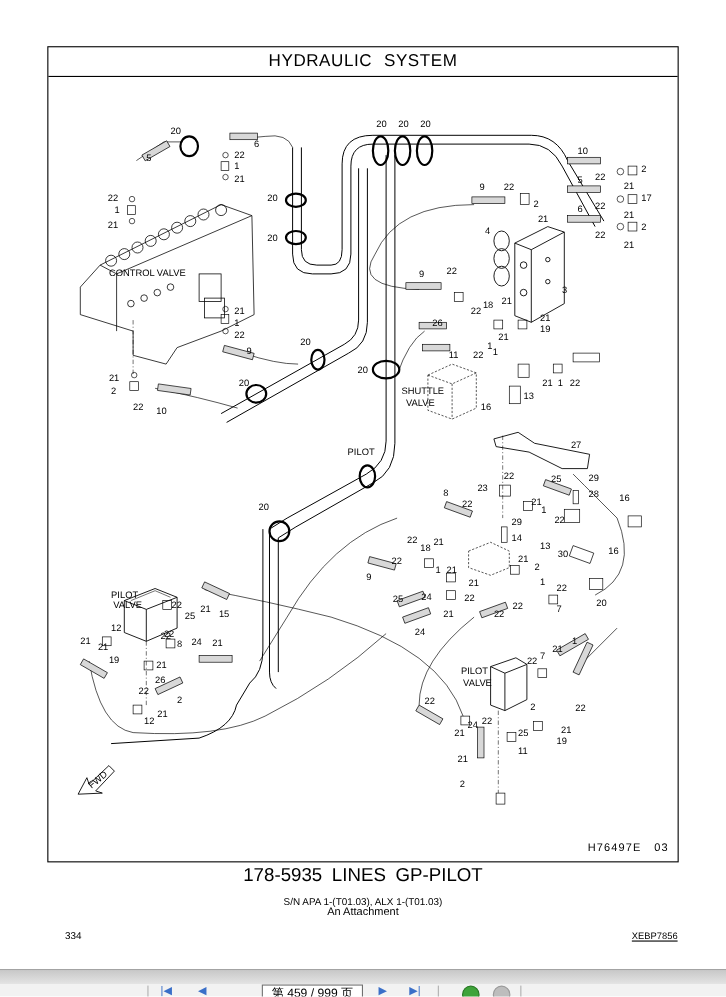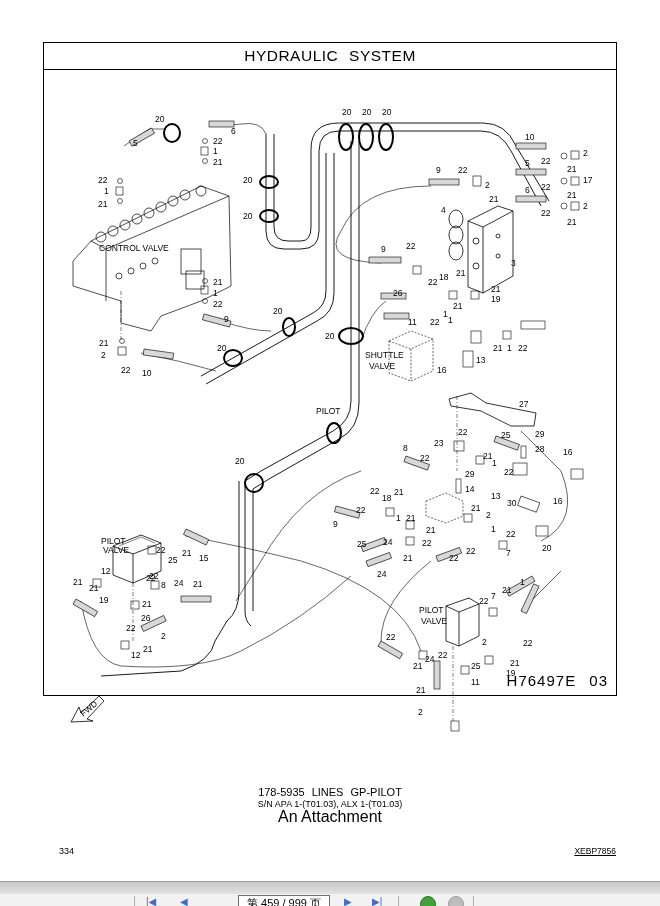--- a/index.html
+++ b/index.html
@@ -1,25 +1,25 @@
 <!DOCTYPE html>
 <html><head>
 <meta charset="utf-8">
 <style>
   html, body { margin:0; padding:0; }
   body { width:660px; height:906px; background:#fff; position:relative; overflow:hidden; font-family:"Liberation Sans", sans-serif; color:#000; }
-  .frame { position:absolute; left:43px; top:42px; width:574px; height:654px; border:1.5px solid #000; box-sizing:border-box; }
+  .frame { position:absolute; left:43px; top:42px; width:574px; height:742px; border:1.5px solid #000; box-sizing:border-box; }
   .frame-title { position:absolute; left:0; right:0; top:0; height:26px; border-bottom:1.5px solid #000; text-align:center; font-size:15.5px; line-height:26px; letter-spacing:0.5px; word-spacing:6px; }
   svg.diagram { position:absolute; left:0; top:27px; }
   .lbl { font-family:"Liberation Sans", sans-serif; font-size:8.5px; fill:#000; }
-  .code { position:absolute; right:8px; bottom:6px; font-size:15px; letter-spacing:1px; word-spacing:8px;margin-left:20px; }
+  .code { position:absolute; right:8px; bottom:6px; font-size:10px; letter-spacing:1px; word-spacing:8px;margin-left:20px; }
   .caption { position:absolute; left:0; right:0; top:787px; text-align:center; line-height:1; }
-  .caption .c1 { font-size:11px; word-spacing:4px; }
-  .caption .c2 { font-size:9px; margin-top:2px; }
-  .caption .c5 { font-size:16px; }
+  .caption .c1 { font-size:17px; word-spacing:4px; }
+  .caption .c2 { font-size:9px; margin-top:12px; }
+  .caption .c5 { font-size:10px; }
   .pagenum { position:absolute; left:59px; top:846px; font-size:9px; }
   .docid { position:absolute; right:44px; top:846px; font-size:8.5px;text-decoration:underline; }
   .toolbar-sep { position:absolute; left:0; right:0; top:881px; height:12px; background:linear-gradient(#c8c8c8,#e2e2e2); border-top:1px solid #9a9a9a; border-bottom:1px solid #b5b5b5; }
   .toolbar { position:absolute; left:0; right:0; top:894px; height:12px; background:#f2f2f2; }
   .tb-div { position:absolute; top:2px; width:1px; height:12px; background:#b0b0b0; }
   .tb-btn { position:absolute; top:3px; font-size:10px; color:#3a6fc8; line-height:10px; cursor:pointer; }
   .tb-page { position:absolute; left:238px; top:1px; width:92px; height:14px; border:1px solid #707070; background:#fff; font-size:11px; line-height:14px; padding-left:8px; box-sizing:border-box; }
   .tb-round { position:absolute; top:2px; width:14px; height:14px; border-radius:50%; }
 </style>
 </head>

